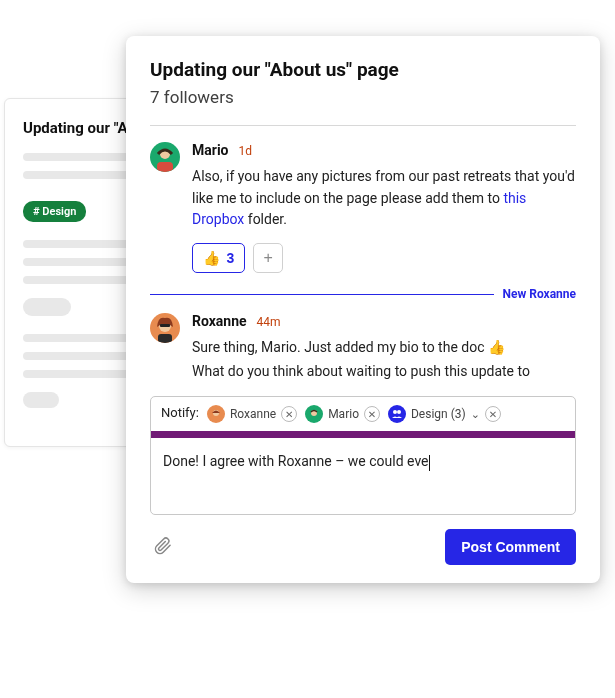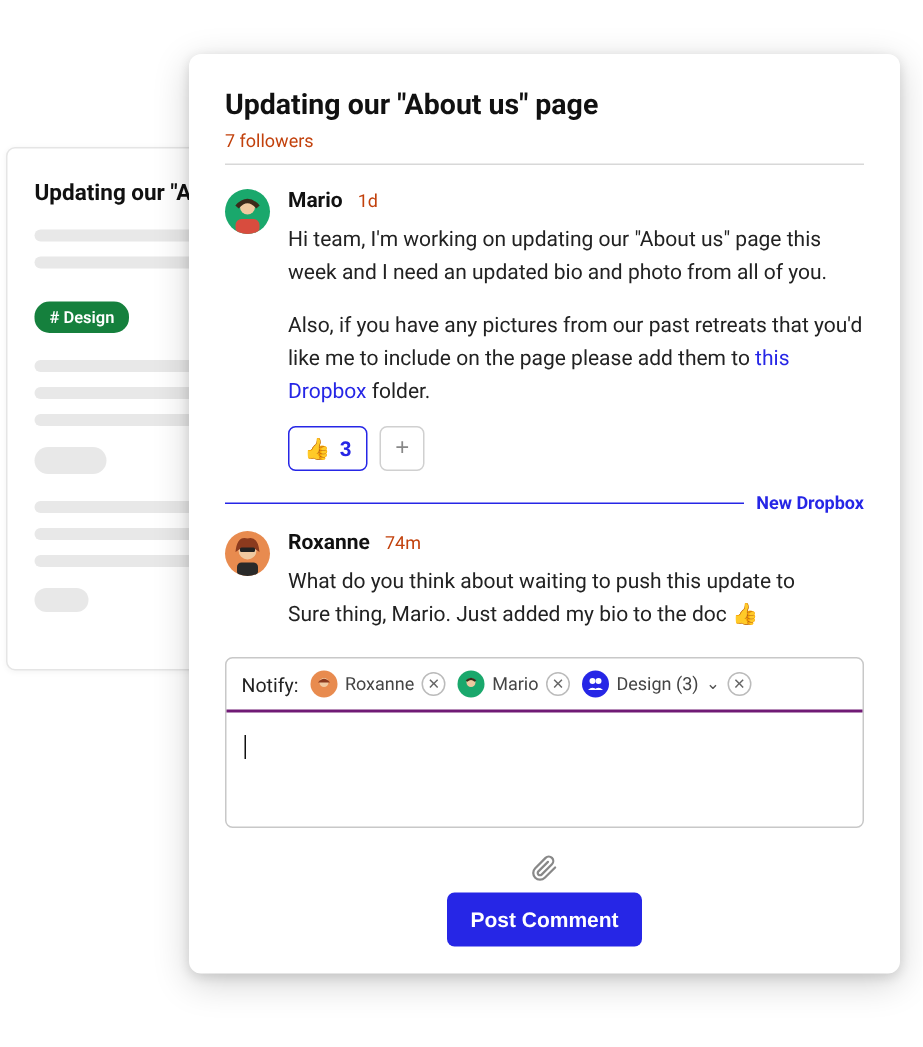--- a/index.html
+++ b/index.html
@@ -69,23 +69,23 @@
     box-shadow: 0 6px 24px rgba(0,0,0,0.18), 0 2px 8px rgba(0,0,0,0.12);
     padding: 22px 24px 18px 24px;
   }
   .thread-title {
     font-size: 19px;
     font-weight: 700;
     color: #111;
     margin-bottom: 6px;
   }
   .follower-count {
-    font-size: 12px;
-    color: #c2410c;
-    margin-bottom: 8px;
+    font-size: 17px;
+    color: #404040;
+    margin-bottom: 18px;
   }
   .hr {
     height: 1px;
     background: #d8d8d8;
     margin-bottom: 16px;
   }
   .comment {
     display: flex;
     margin-bottom: 14px;
   }
@@ -173,24 +173,24 @@
   }
   
   .compose-box {
     border: 1px solid #c8c8c8;
     border-radius: 5px;
     background: #fff;
     margin-top: 6px;
   }
   .notify-row {
     display: flex;
-    align-items: flex-end;
+    align-items: flex-start;
     gap: 8px;
     padding: 8px 10px;
-    border-bottom: 2px solid #701a75;
+    border-bottom: 7px solid #701a75;
     flex-wrap: wrap;
   }
   .notify-label {
     font-size: 13px;
     color: #222;
   }
   .chip {
     display: inline-flex;
     align-items: center;
     gap: 5px;
@@ -245,21 +245,20 @@
     height:16px;
     background:#111;
     vertical-align: middle;
     margin-left:0;
   }
   .compose-footer {
     display: flex;
     align-items: center;
     justify-content: space-between;
     margin-top: 14px;
-    flex-direction: column;
   }
   .attach-btn {
     background: none;
     border: none;
     color: #888;
     cursor: pointer;
     padding: 4px;
   }
   .post-btn {
     background: #2626e6;
@@ -302,59 +301,58 @@
           <path d="M8 12 Q15 4 22 12" stroke="#3b2a1a" stroke-width="3" fill="none"></path>
           <rect x="7" y="20" width="16" height="10" rx="4" fill="#d84c3e"></rect>
         </svg>
     </div>
     <div class="comment-body">
       <div class="comment-header">
         <span class="author-name">Mario</span>
         <span class="timestamp">1d</span>
       </div>
       <div class="comment-text">
-        <p><span>Hi team, I'm working on updating our "About us" page this week and I need an updated bio and photo from all of you.</span></p>
         <p>
           <span>Also, if you have any pictures from our past retreats that you'd like me to include on the page please add them to </span><a class="link">this Dropbox</a><span> folder.</span>
         </p>
       </div>
       <div class="reactions">
         <button class="react-btn">
           <span>👍</span>
           <span>3</span>
         </button>
         <button class="react-add">+</button>
       </div>
     </div>
   </div>
 
   <div class="new-comments-divider">
     <div class="line"></div>
-    <div class="label">New Dropbox</div>
+    <div class="label">New Roxanne</div>
   </div>
 
   <div class="comment">
     <div class="avatar salmon">
       <svg viewBox="0 0 30 30">
           <circle cx="15" cy="13" r="6" fill="#f0c9a0"></circle>
           <path d="M7 14 Q8 3 15 5 Q22 3 23 14 L20 12 Q15 16 10 12 Z" fill="#8b3a1e"></path>
           <rect x="8" y="21" width="14" height="9" rx="3" fill="#2a2a2a"></rect>
           <rect x="10" y="11" width="10" height="3" rx="1" fill="#222"></rect>
         </svg>
     </div>
     <div class="comment-body">
       <div class="comment-header">
         <span class="author-name">Roxanne</span>
-        <span class="timestamp">74m</span>
+        <span class="timestamp">44m</span>
       </div>
       <div class="comment-text">
-        <p style="margin-bottom:0;"><span>What do you think about waiting to push this update to</span></p>
         <p style="margin-bottom:2px;">
           <span>Sure thing, Mario. Just added my bio to the doc </span><span class="emoji">👍</span>
         </p>
+        <p style="margin-bottom:0;"><span>What do you think about waiting to push this update to</span></p>
       </div>
     </div>
   </div>
 
   <div class="compose-box">
     <div class="notify-row">
       <span class="notify-label">Notify:</span>
 
       <span class="chip">
         <span class="chip-avatar salmon">
@@ -385,21 +383,21 @@
               <circle cx="9" cy="5" r="2" fill="#fff"></circle>
               <path d="M2 11 Q5 8 8 11" fill="#fff"></path>
               <path d="M6 11 Q9 8 12 11" fill="#fff"></path>
             </svg>
         </span>
         <span>Design (3)</span>
         <span class="chip-chevron">⌄</span>
         <span class="chip-remove">✕</span>
       </span>
     </div>
-    <div class="compose-text"><span class="cursor-bar"></span></div>
+    <div class="compose-text"><span>Done! I agree with Roxanne – we could eve</span><span class="cursor-bar"></span></div>
   </div>
 
   <div class="compose-footer">
     <button class="attach-btn">
       <svg width="18" height="18" viewBox="0 0 24 24" fill="none" stroke="#888" stroke-width="2" stroke-linecap="round" stroke-linejoin="round">
           <path d="M21.44 11.05l-9.19 9.19a6 6 0 0 1-8.49-8.49l9.19-9.19a4 4 0 0 1 5.66 5.66l-9.2 9.19a2 2 0 0 1-2.83-2.83l8.49-8.48"></path>
         </svg>
     </button>
     <button class="post-btn">Post Comment</button>
   </div>

